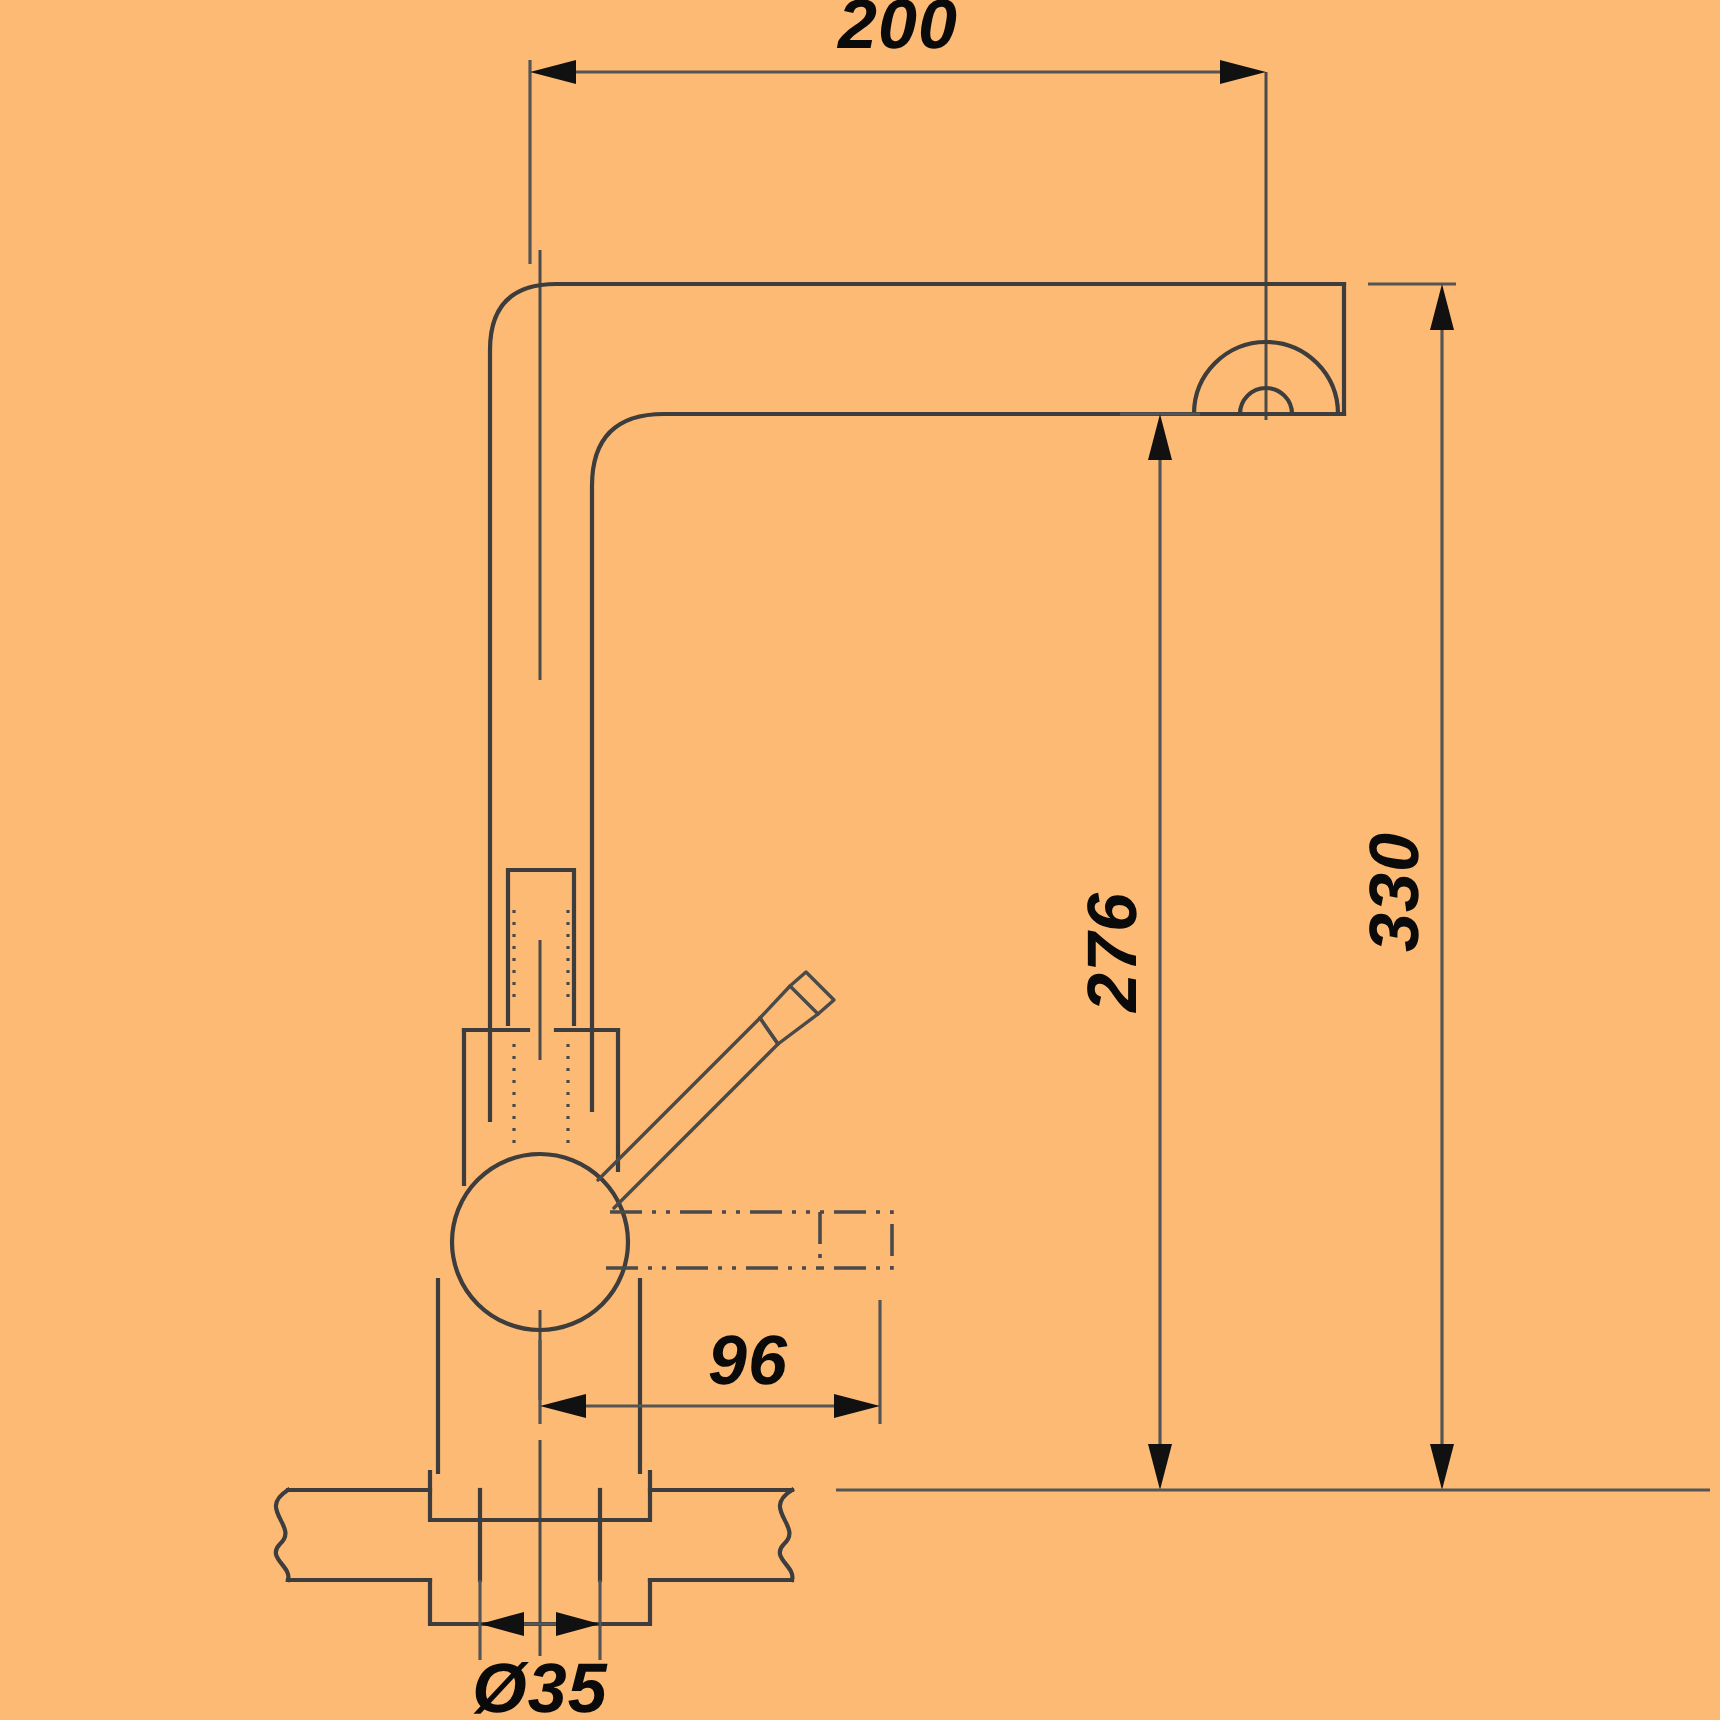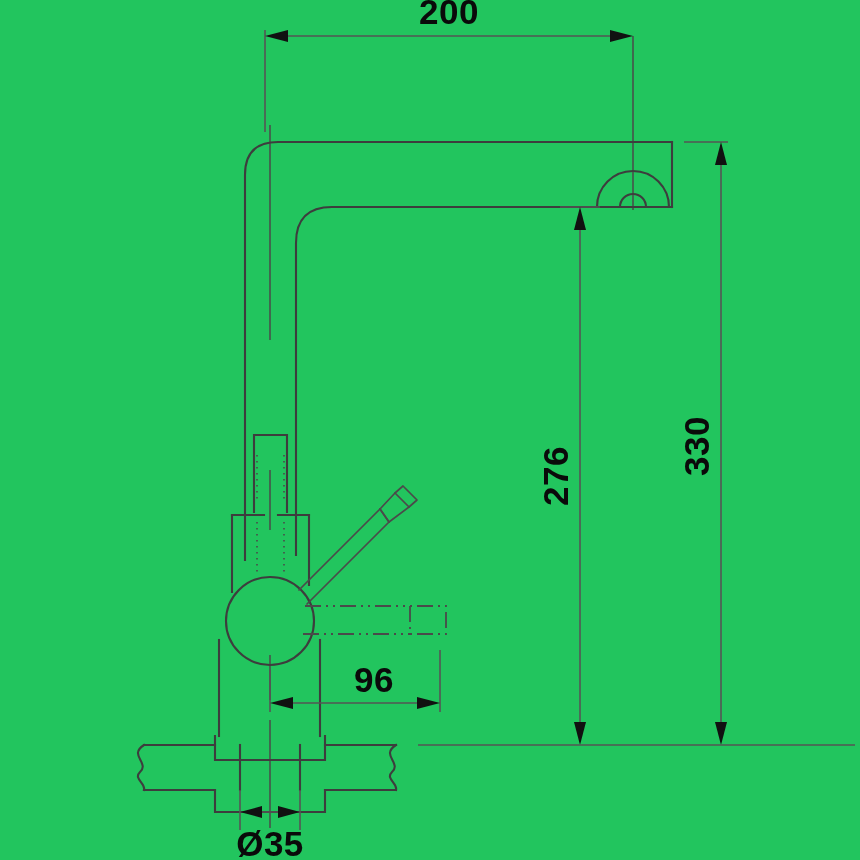--- a/index.html
+++ b/index.html
@@ -11,21 +11,22 @@
   body {
     width: 860px;
     height: 860px;
     overflow: hidden;
     font-family: "Liberation Sans", sans-serif;
   }
   #drawing-root {
     position: relative;
     width: 860px;
     height: 860px;
-    background: #22c55e;
+    background: #fdba74;
+    font-style: italic;
   }
   #drawing-svg {
     display: block;
     width: 860px;
     height: 860px;
   }
   .obj-line {
     fill: none;
     stroke: #3d3d3d;
     stroke-width: 2.1;

